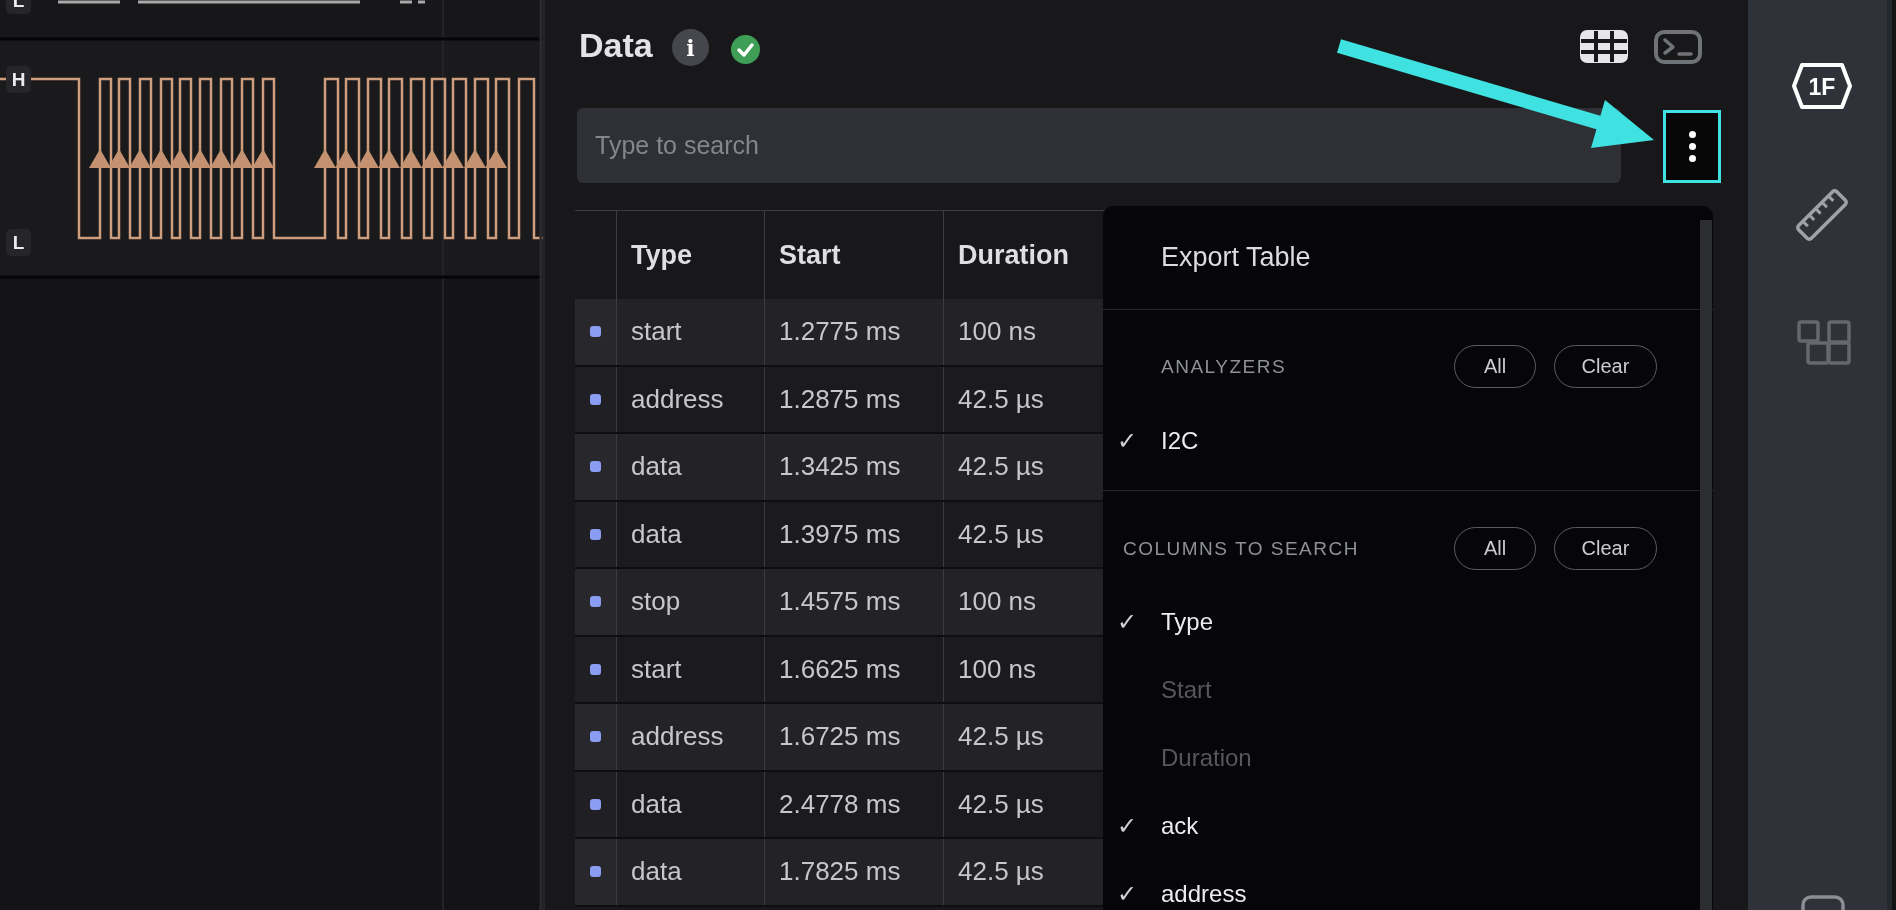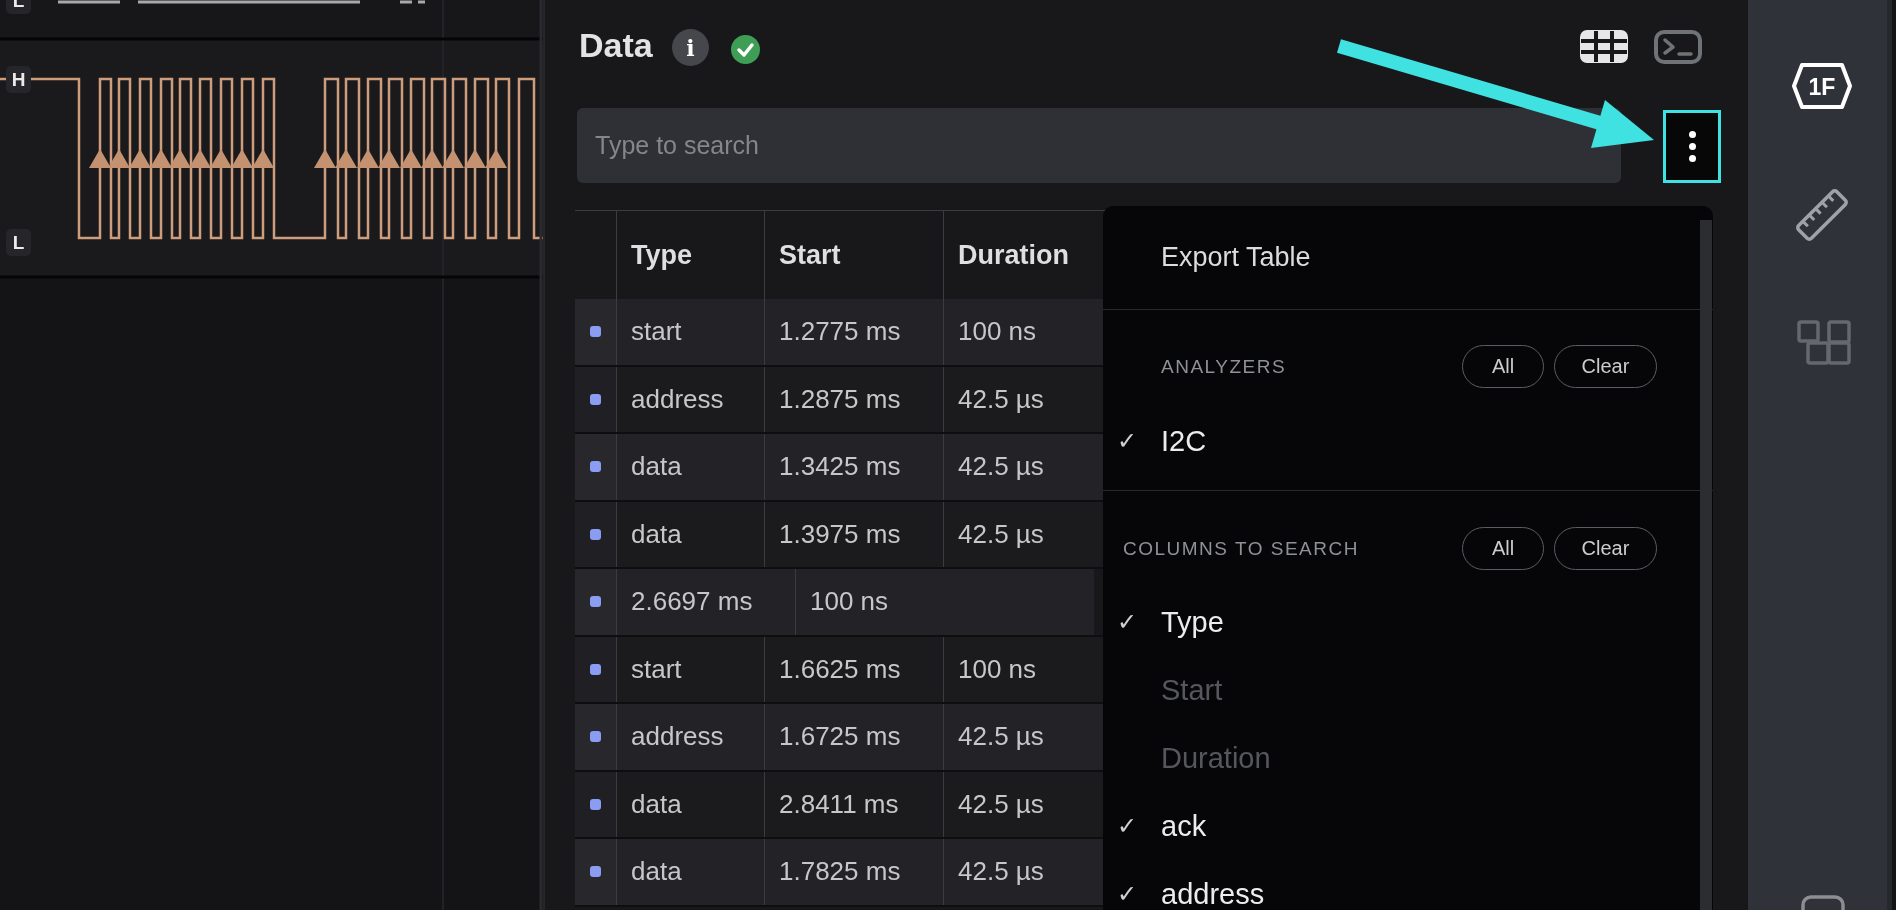--- a/index.html
+++ b/index.html
@@ -63,32 +63,32 @@
   #menu-export{position:absolute;left:0;top:0;width:100%;height:103px;display:flex;align-items:center;
                padding-left:58px;box-sizing:border-box;font-size:27px;color:#dcdcde;cursor:pointer;}
   .menu-divider{position:absolute;left:0;width:100%;height:0;border-top:1px solid #28282a;}
   #divider-1{top:103px;}
   #divider-2{top:284px;}
   .section-head{position:absolute;left:0;width:100%;height:43px;display:flex;align-items:center;
                 justify-content:space-between;padding:0 56px 0 58px;box-sizing:border-box;}
   #section-head-0{top:139px;}
   #section-head-1{top:321px;padding-left:20px;}
   .section-title{font-size:19px;font-weight:normal;letter-spacing:1.5px;color:#8e9195;}
-  .pills{display:flex;gap:10px;}
+  .pills{display:flex;gap:18px;}
   .pill{height:43px;border:1.5px solid #5a5d61;border-radius:22px;background:none;color:#caccce;
         font-size:20px;display:flex;align-items:center;justify-content:center;cursor:pointer;
         font-family:"Liberation Sans",sans-serif;box-sizing:border-box;}
   .pill-all{width:82px;}
   .pill-clear{width:103px;}
   .menu-items{position:absolute;left:0;width:596px;}
   #menu-items-0{top:201px;}
   #menu-items-1{top:382px;}
   .menu-item{height:68px;display:flex;align-items:center;cursor:pointer;}
   .mi-check{width:44px;padding-left:14px;box-sizing:content-box;font-size:24px;color:#d0d0d2;}
-  .mi-label{font-size:29px;}
+  .mi-label{font-size:24px;}
   .menu-item.checked .mi-label{color:#ececee;}
   .menu-item.unchecked .mi-label{color:#55575c;}
   #menu-scrollthumb{position:absolute;left:597px;top:14px;width:12px;height:705px;background:#2b2d31;}
 
   
   #arrow-overlay{position:absolute;left:0;top:0;z-index:40;pointer-events:none;}
 
   
   #sidebar{position:absolute;left:1748px;top:0;width:144px;height:910px;background:#2f3238;
            border-right:5px solid #25282c;box-sizing:border-box;z-index:10;}
@@ -214,21 +214,22 @@
     </div>
     <div class="td c-type">data</div>
     <div class="td c-start">1.3975 ms</div>
     <div class="td c-dur">42.5 µs</div>
   </div>
 
   <div class="t-row body-row odd">
     <div class="td c-icon">
       <span class="row-marker"></span>
     </div>
-    <div class="td c-start">2.6697 ms</div>
+    <div class="td c-type">stop</div>
+    <div class="td c-start">1.4575 ms</div>
     <div class="td c-dur">100 ns</div>
   </div>
 
   <div class="t-row body-row even">
     <div class="td c-icon">
       <span class="row-marker"></span>
     </div>
     <div class="td c-type">start</div>
     <div class="td c-start">1.6625 ms</div>
     <div class="td c-dur">100 ns</div>
@@ -241,21 +242,21 @@
     <div class="td c-type">address</div>
     <div class="td c-start">1.6725 ms</div>
     <div class="td c-dur">42.5 µs</div>
   </div>
 
   <div class="t-row body-row even">
     <div class="td c-icon">
       <span class="row-marker"></span>
     </div>
     <div class="td c-type">data</div>
-    <div class="td c-start">2.8411 ms</div>
+    <div class="td c-start">2.4778 ms</div>
     <div class="td c-dur">42.5 µs</div>
   </div>
 
   <div class="t-row body-row odd">
     <div class="td c-icon">
       <span class="row-marker"></span>
     </div>
     <div class="td c-type">data</div>
     <div class="td c-start">1.7825 ms</div>
     <div class="td c-dur">42.5 µs</div>

